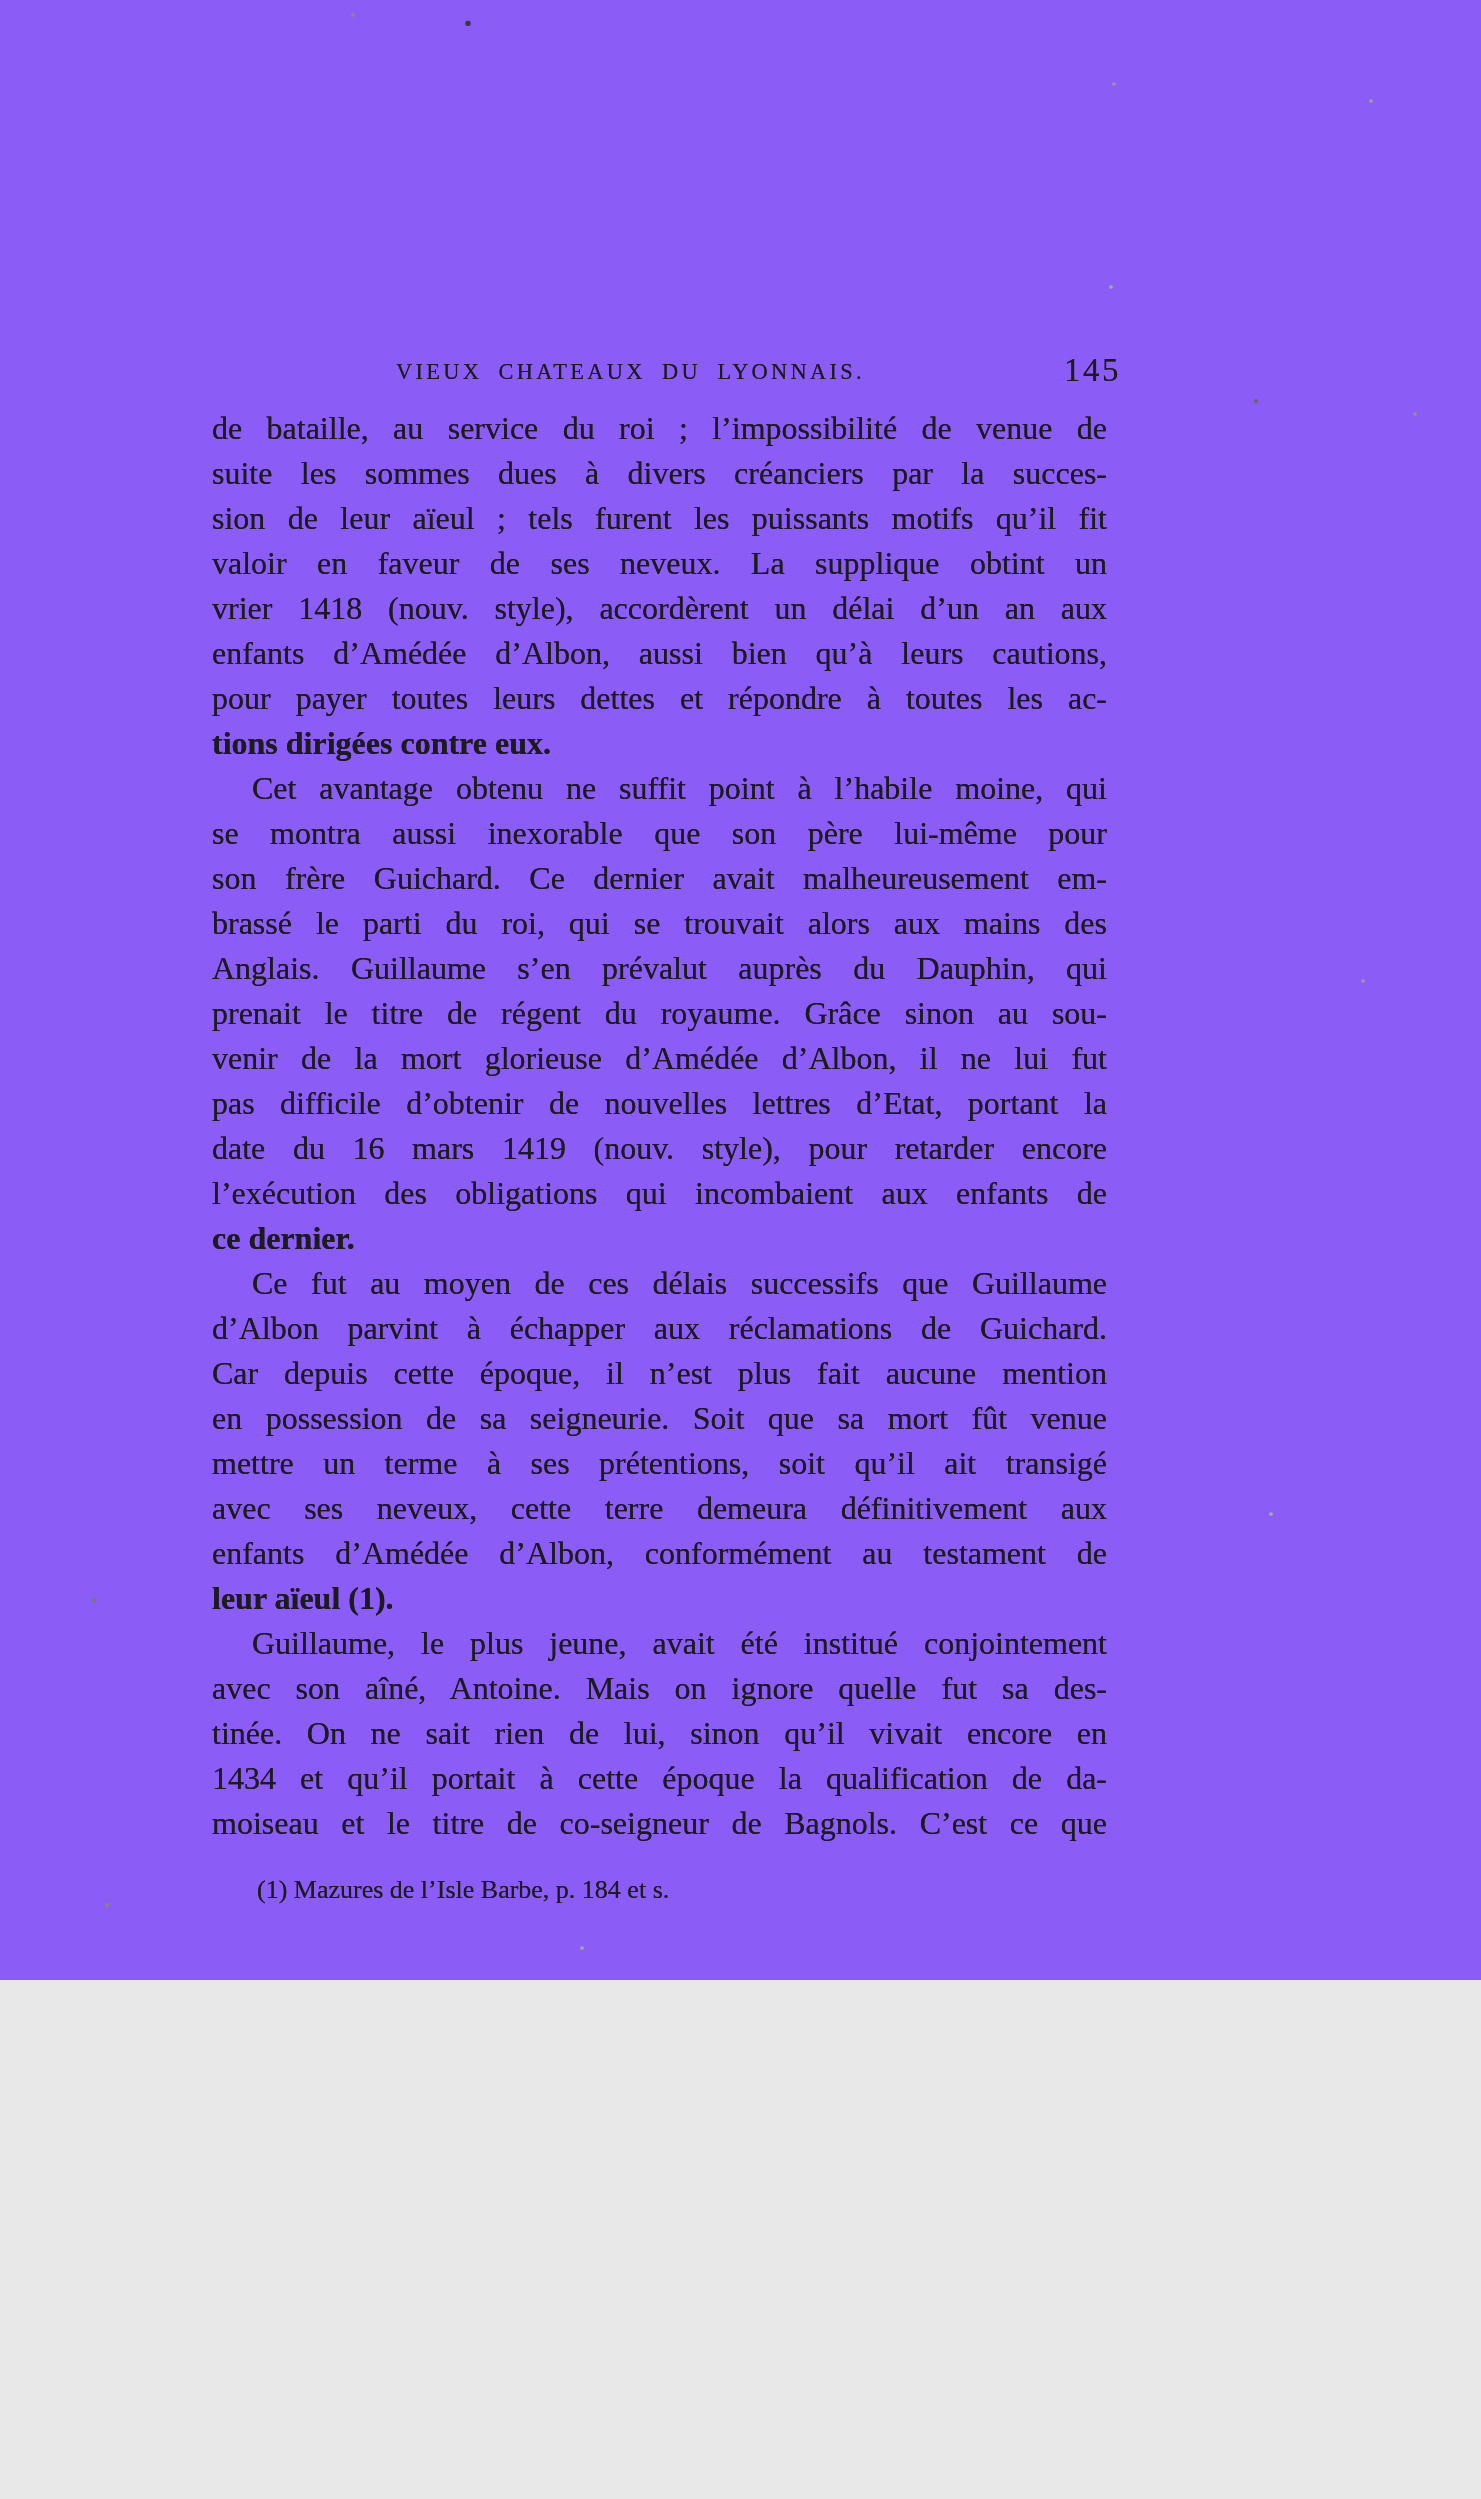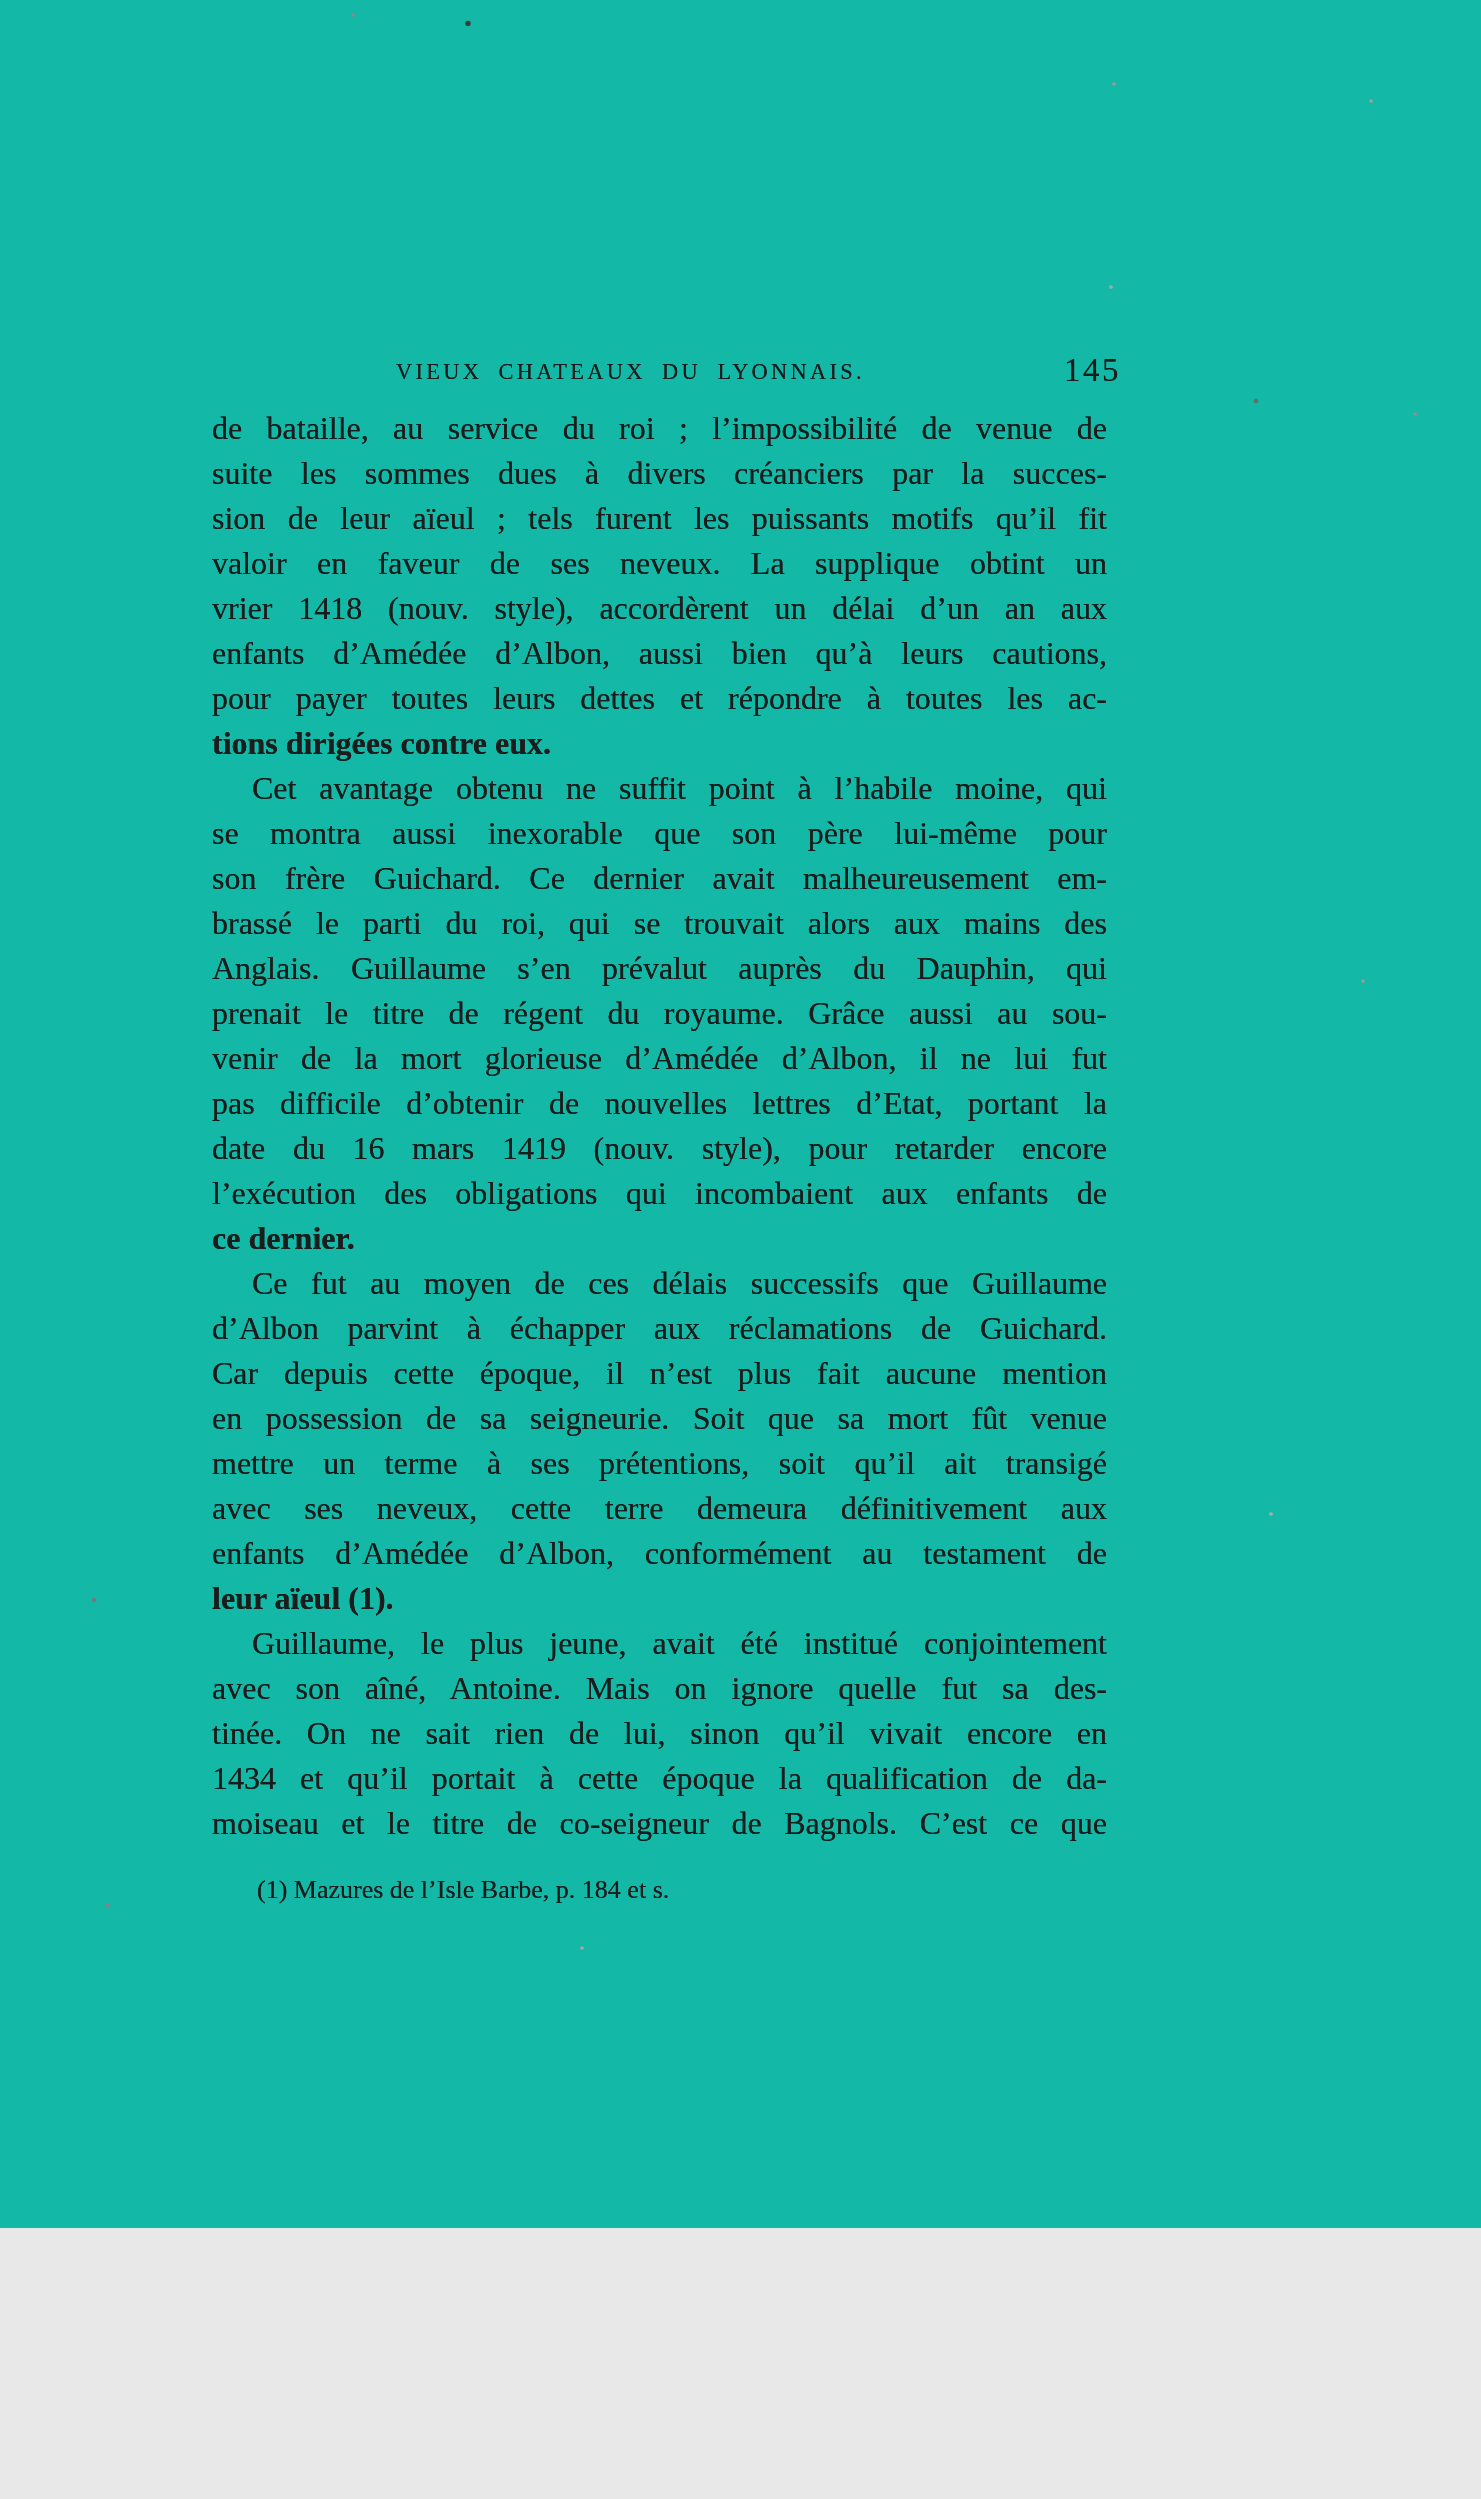--- a/index.html
+++ b/index.html
@@ -3,23 +3,23 @@
 <meta charset="utf-8">
 <style>
   html, body {
     margin: 0;
     padding: 0;
     background: #e8e8e8;
   }
   .page {
     position: relative;
     width: 1481px;
-    height: 2228px;
+    height: 1980px;
     margin: 0 auto;
-    background: #14b8a6;
+    background: #8b5cf6;
     overflow: hidden;
     font-family: "Liberation Serif", "DejaVu Serif", serif;
     color: #1c1c1c;
   }
   
   .header-row {
     position: absolute;
     top: 352px;
     left: 0;
     width: 1481px;
@@ -124,21 +124,21 @@
       <div class="line">valoir en faveur de ses neveux. La supplique obtint un</div>
       <div class="line">vrier 1418 (nouv. style), accordèrent un délai d’un an aux</div>
       <div class="line">enfants d’Amédée d’Albon, aussi bien qu’à leurs cautions,</div>
       <div class="line">pour payer toutes leurs dettes et répondre à toutes les ac-</div>
       <div class="line para-end">tions dirigées contre eux.</div>
       <div class="line indent">Cet avantage obtenu ne suffit point à l’habile moine, qui</div>
       <div class="line">se montra aussi inexorable que son père lui-même pour</div>
       <div class="line">son frère Guichard. Ce dernier avait malheureusement em-</div>
       <div class="line">brassé le parti du roi, qui se trouvait alors aux mains des</div>
       <div class="line">Anglais. Guillaume s’en prévalut auprès du Dauphin, qui</div>
-      <div class="line">prenait le titre de régent du royaume. Grâce aussi au sou-</div>
+      <div class="line">prenait le titre de régent du royaume. Grâce sinon au sou-</div>
       <div class="line">venir de la mort glorieuse d’Amédée d’Albon, il ne lui fut</div>
       <div class="line">pas difficile d’obtenir de nouvelles lettres d’Etat, portant la</div>
       <div class="line">date du 16 mars 1419 (nouv. style), pour retarder encore</div>
       <div class="line">l’exécution des obligations qui incombaient aux enfants de</div>
       <div class="line para-end">ce dernier.</div>
       <div class="line indent">Ce fut au moyen de ces délais successifs que Guillaume</div>
       <div class="line">d’Albon parvint à échapper aux réclamations de Guichard.</div>
       <div class="line">Car depuis cette époque, il n’est plus fait aucune mention</div>
       <div class="line">en possession de sa seigneurie. Soit que sa mort fût venue</div>
       <div class="line">mettre un terme à ses prétentions, soit qu’il ait transigé</div>

